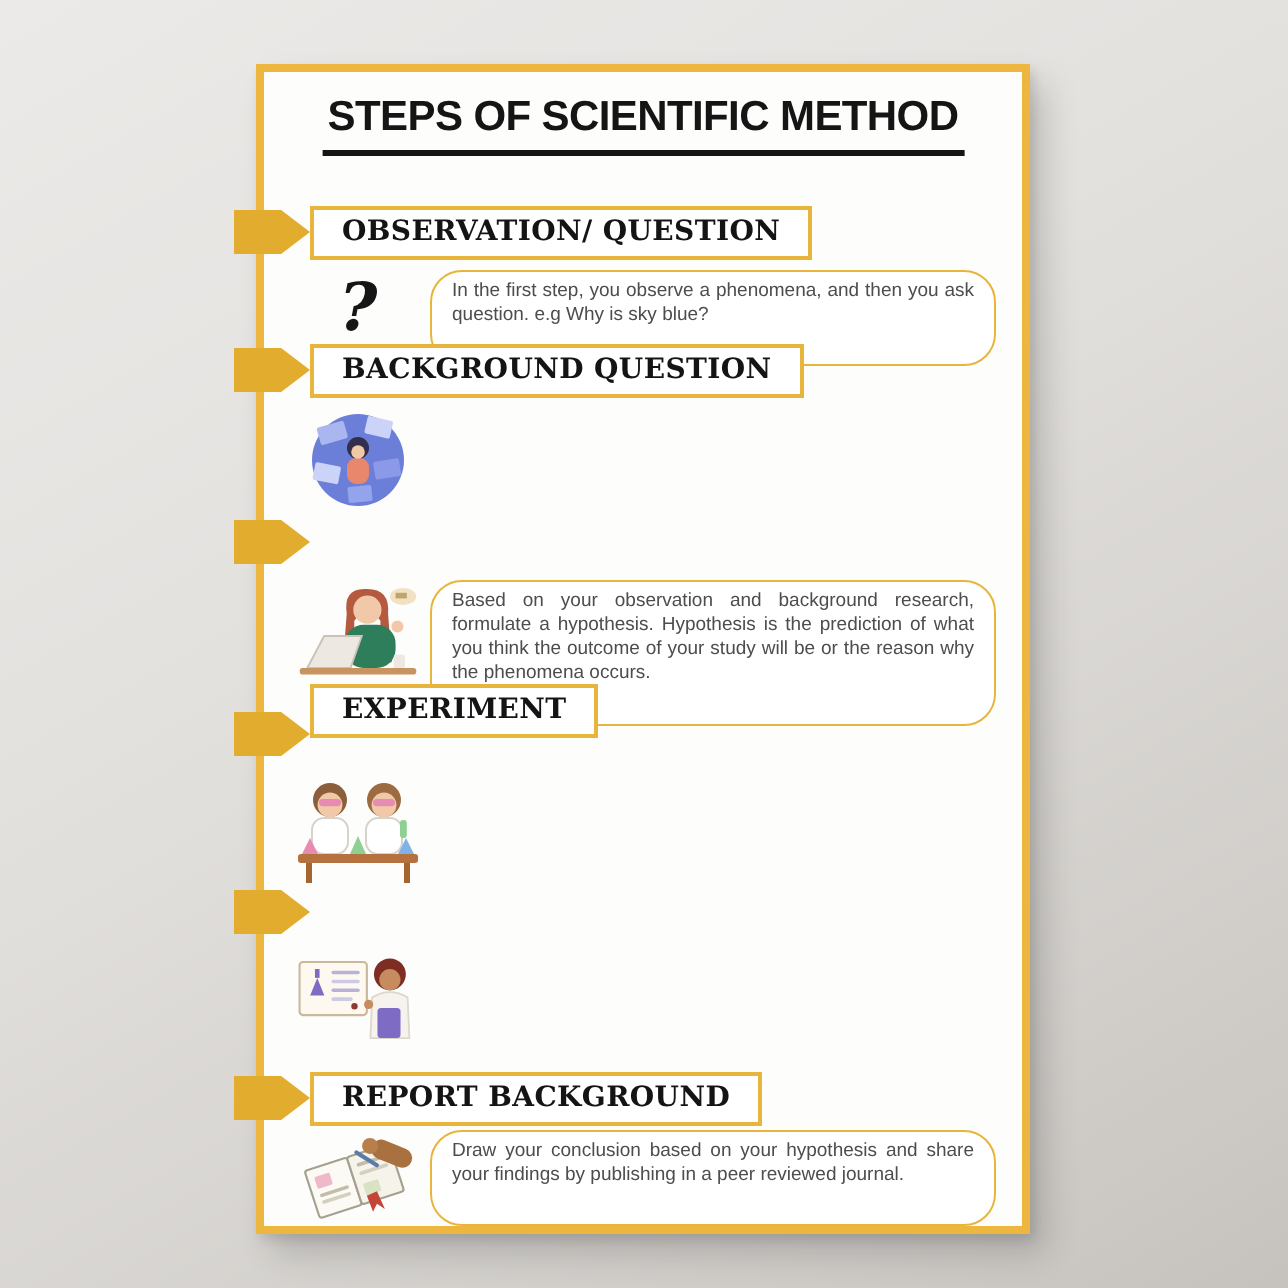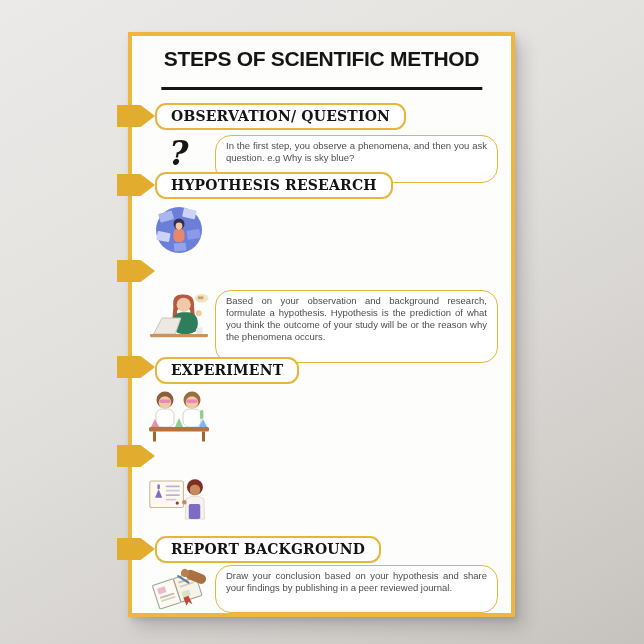--- a/index.html
+++ b/index.html
@@ -11,29 +11,29 @@
   }
   .poster{
     position:absolute;left:128px;top:32px;width:379px;height:577px;
     background:#FDFDFC;border:4px solid #EDB63F;
     box-shadow:8px 10px 16px rgba(0,0,0,0.16),2px 3px 5px rgba(0,0,0,0.10);
   }
   .poster-title{
     position:absolute;top:11px;left:50%;transform:translateX(-50%);
     font-family:"Liberation Sans",sans-serif;font-weight:bold;
     font-size:21px;letter-spacing:-0.3px;color:#151515;white-space:nowrap;
-    border-bottom:3.5px solid #151515;padding:0 3px 16px;
+    border-bottom:3.5px solid #151515;padding:0 3px 4px;
   }
   .arrow{
     position:absolute;left:-15px;width:38px;height:22px;background:#E2AC2F;
     clip-path:polygon(0 0,62% 0,100% 50%,62% 100%,0 100%);
   }
   .header-box{
     position:absolute;left:23px;display:inline-block;background:#fff;
-    border:2.5px solid #E7B53C;border-radius:11px;padding:3px 14px 4px;
+    border:2.5px solid #E7B53C;border-radius:0;padding:3px 14px 4px;
     font-family:"DejaVu Serif",serif;font-weight:bold;font-size:14px;
     color:#141414;white-space:nowrap;letter-spacing:0.2px;
   }
   .content-row{
     position:absolute;left:16px;right:13px;display:flex;align-items:flex-start;gap:5px;
   }
   .icon-box{
     width:62px;flex-shrink:0;display:flex;justify-content:center;align-items:flex-start;
   }
   .bubble{
@@ -42,42 +42,42 @@
     text-align:justify;white-space:pre-line;
   }
   .qmark{
     font-family:"DejaVu Serif",serif;font-weight:bold;font-style:italic;
     font-size:33px;line-height:1;color:#161616;margin-top:2px;
   }
   
   .h1{top:67px}.a1{top:69px}.c1{top:99px}
   .h2{top:136px}.a2{top:138px}.c2{top:169px}
   .h3{top:222px}.a3{top:224px}.c3{top:254px}
-  .h4{top:321px}.a4{top:320px}.c4{top:354px}
+  .h4{top:306px}.a4{top:320px}.c4{top:354px}
   .h5{top:407px}.a5{top:409px}.c5{top:439px}
   .h6{top:500px}.a6{top:502px}.c6{top:529px}
 </style>
 </head>
 <body>
 
 <div class="poster">
 
   <div class="poster-title">STEPS OF SCIENTIFIC METHOD</div>
 
   <div class="arrow a1"></div>
   <div class="header-box h1">OBSERVATION/ QUESTION</div>
   <div class="content-row c1">
     <div class="icon-box">
         <span class="qmark">?</span>
       </div>
     <div class="bubble">In the first step, you observe a phenomena, and then you ask question.  e.g Why is sky blue?</div>
   </div>
 
   <div class="arrow a2"></div>
-  <div class="header-box h2">HYPOTHESIS RESEARCH</div>
+  <div class="header-box h2">BACKGROUND QUESTION</div>
   <div class="content-row c2">
     <div class="icon-box">
       <svg width="50" height="50" viewBox="0 0 50 50">
         <circle cx="25" cy="25" r="23" fill="#6B7FD8"></circle>
         <rect x="5" y="7" width="14" height="9" rx="1" fill="#A9B6F0" transform="rotate(-16 12 11)"></rect>
         <rect x="29" y="4" width="13" height="9" rx="1" fill="#CBD3F8" transform="rotate(13 35 8)"></rect>
         <rect x="33" y="25" width="13" height="9" rx="1" fill="#8A9AE8" transform="rotate(-9 39 29)"></rect>
         <rect x="3" y="27" width="13" height="9" rx="1" fill="#CBD3F8" transform="rotate(11 9 31)"></rect>
         <rect x="20" y="38" width="12" height="8" rx="1" fill="#93A3EC" transform="rotate(-6 26 42)"></rect>
         <circle cx="25" cy="19" r="5.5" fill="#332E4C"></circle>

